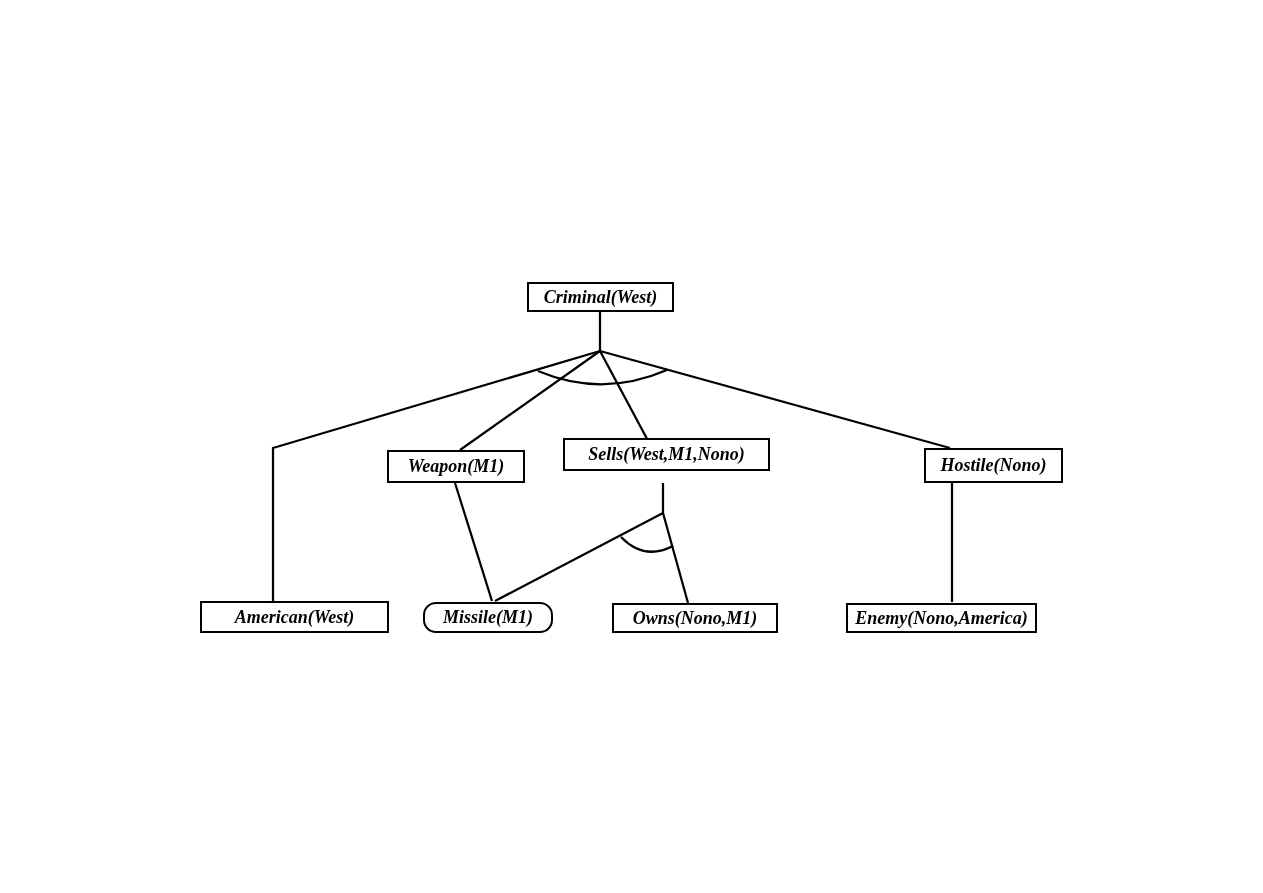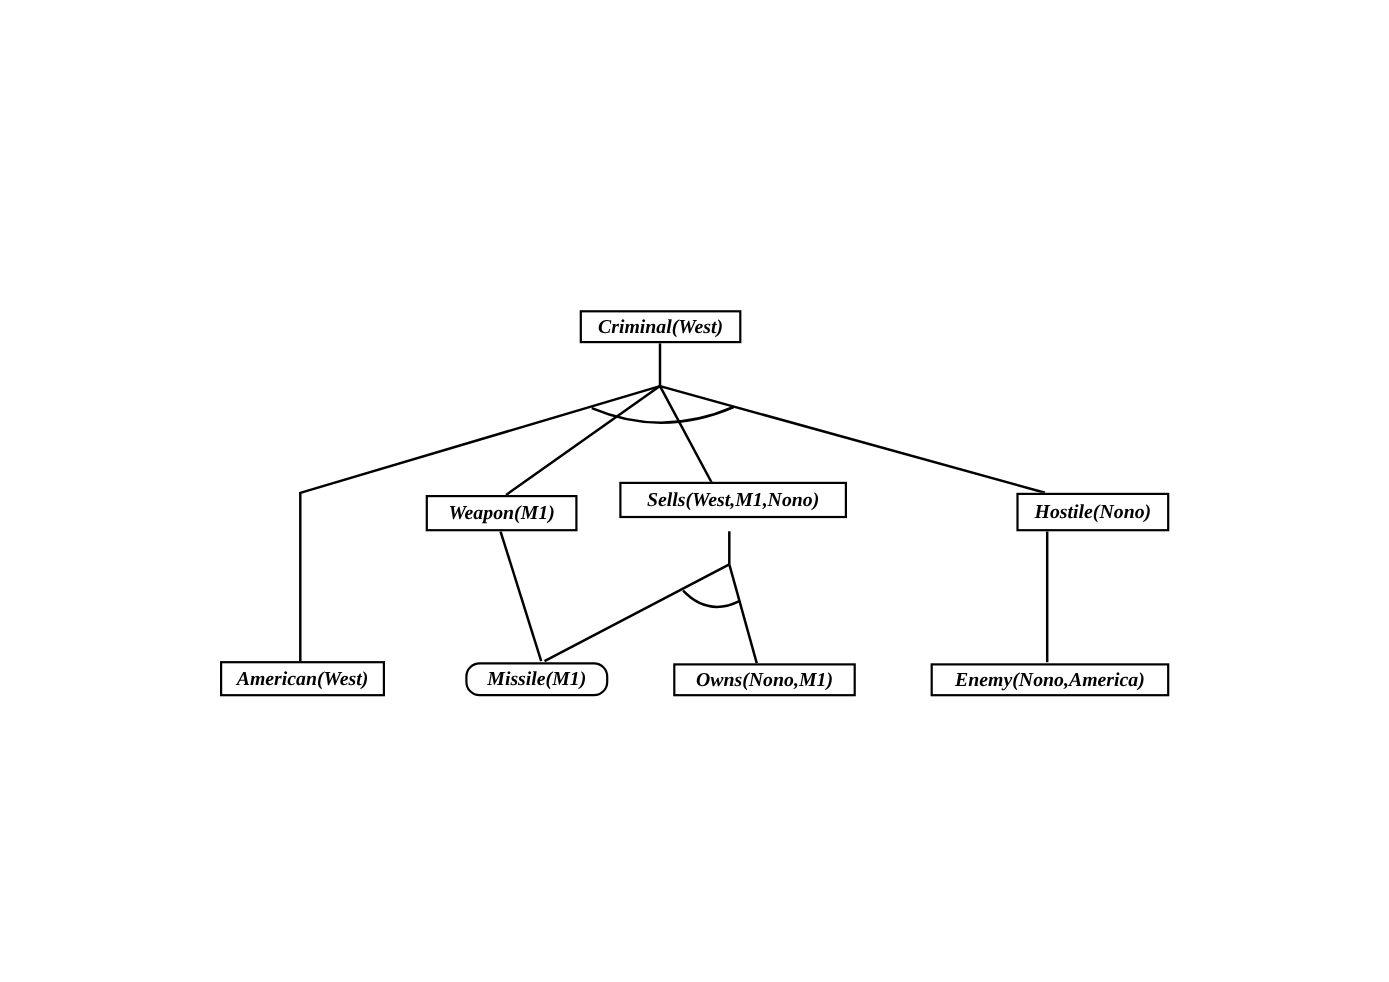--- a/index.html
+++ b/index.html
@@ -38,24 +38,24 @@
     font-style: italic;
     font-weight: bold;
     font-size: 18px;
     color: #000000;
     white-space: nowrap;
   }
   .node-criminal { left: 527px; top: 282px; width: 147px; height: 30px; }
   .node-weapon   { left: 387px; top: 450px; width: 138px; height: 33px; }
   .node-sells    { left: 563px; top: 438px; width: 207px; height: 33px; }
   .node-hostile  { left: 924px; top: 448px; width: 139px; height: 35px; }
-  .node-american { left: 200px; top: 601px; width: 150px; height: 32px; }
+  .node-american { left: 200px; top: 601px; width: 189px; height: 32px; }
   .node-missile  { left: 423px; top: 602px; width: 130px; height: 31px; border-radius: 13px; }
   .node-owns     { left: 612px; top: 603px; width: 166px; height: 30px; }
-  .node-enemy    { left: 846px; top: 603px; width: 217px; height: 30px; }
+  .node-enemy    { left: 846px; top: 603px; width: 191px; height: 30px; }
 </style>
 </head>
 <body>
 
 <div id="canvas">
 
   <svg id="edges-svg" viewBox="0 0 1263 893" xmlns="http://www.w3.org/2000/svg">
 
     <line x1="600" y1="312" x2="600" y2="351"></line>
 

